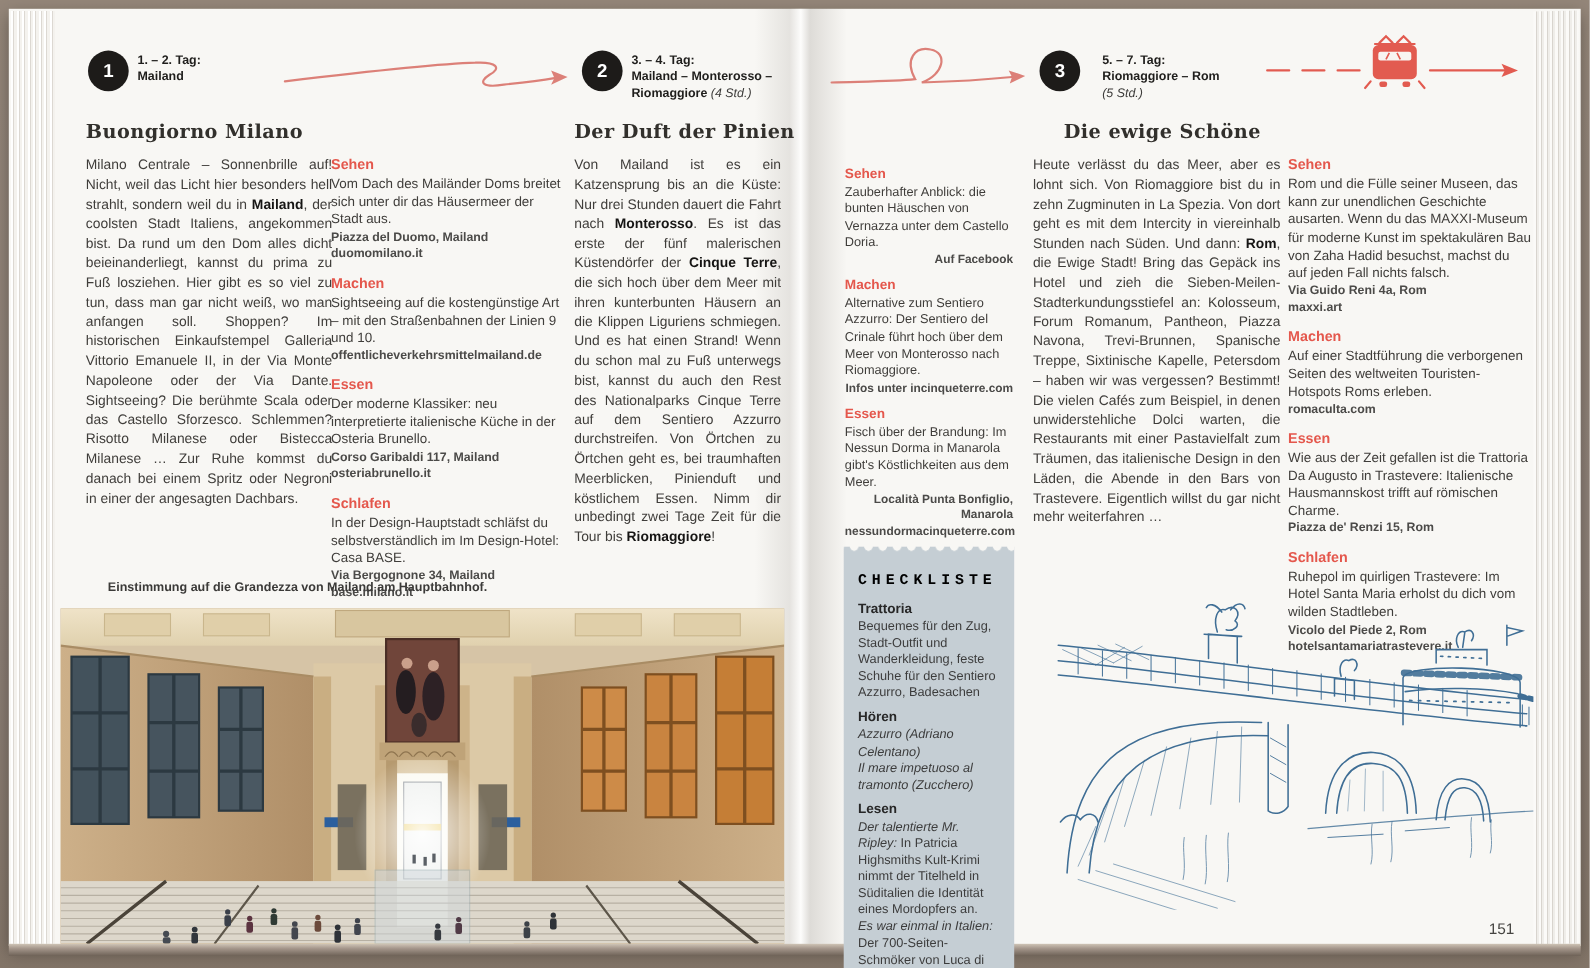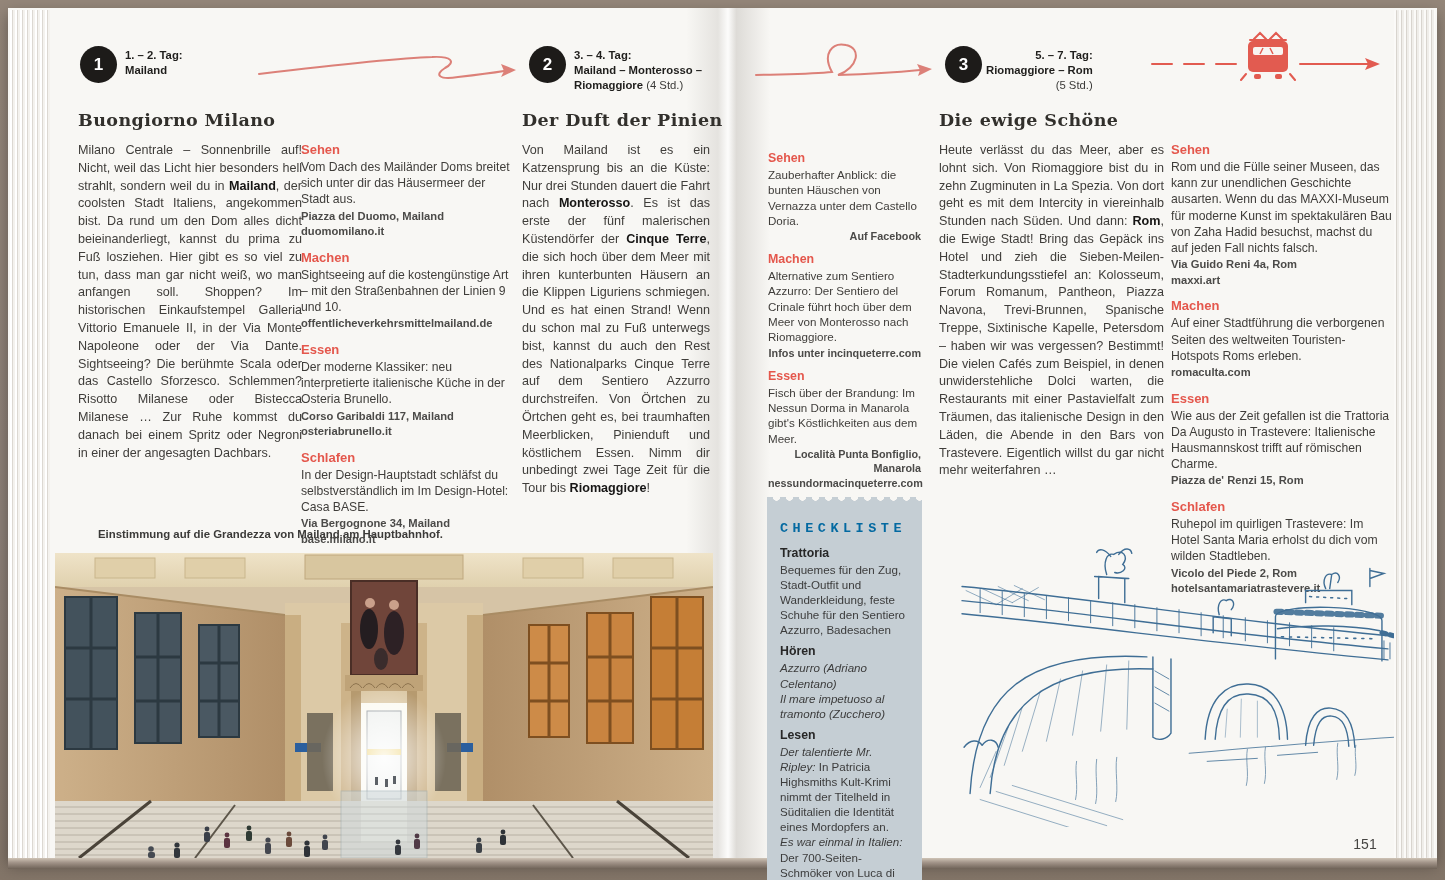--- a/index.html
+++ b/index.html
@@ -24,21 +24,21 @@
     background:repeating-linear-gradient(90deg,#fbfaf8 0 2px,#d8d4ce 2px 3px,#efede9 3px 5px);}
   .gutter{position:absolute;left:686px;top:8px;width:84px;height:852px;
     background:linear-gradient(90deg,rgba(0,0,0,0) 0%,rgba(60,50,40,.10) 38%,rgba(255,255,255,.65) 50%,rgba(60,50,40,.14) 60%,rgba(0,0,0,0) 100%);}
   .abs{position:absolute;}
 
   .day-header{display:flex;}
   .badge{width:37px;height:37px;border-radius:50%;background:#1d1b19;color:#fff;
     display:flex;align-items:center;justify-content:center;font-size:17px;font-weight:700;}
   .day-lines{font-size:11.3px;line-height:15px;color:#1f1e1c;padding-top:2px;}
   .day-lines b{font-weight:700;}
-  .day-lines .rg{font-weight:400;color:#3c3b39;}
+  .day-lines .rg{font-weight:400;color:#3c3b39;font-style:italic;}
 
   .art-title{font-family:"DejaVu Serif",serif;font-weight:700;font-size:17.5px;
     letter-spacing:.4px;color:#32302c;}
   .body-col{font-size:12.6px;line-height:17.8px;color:var(--body);text-align:justify;}
   .body-col b{color:var(--strong);}
 
   .info-col .info-label{color:var(--red);font-weight:700;font-size:13px;margin:11px 0 2px;}
   .info-col .info-label:first-child{margin-top:0;}
   .info-col .info-text{font-size:12.2px;line-height:16.2px;color:var(--body);}
   .info-col .info-meta{font-size:11.2px;line-height:14.6px;font-weight:700;color:#4b4a48;margin-top:1px;}
@@ -46,21 +46,21 @@
   .info-col.narrow .info-text{font-size:11.6px;line-height:15.3px;}
   .info-col.narrow .info-meta{font-size:10.8px;line-height:14px;text-align:right;}
 
   .caption{font-size:11.4px;font-weight:700;color:#3b3a38;}
   .pagenum{font-size:14px;color:#464542;}
 
   .checkliste{background:var(--chk);padding:24px 13px 14px 13px;}
   .checkliste::before{content:"";position:absolute;left:0;top:-5px;width:100%;height:10px;
     background-image:radial-gradient(circle,var(--page) 3.5px,transparent 4px);
     background-size:13px 10px;background-position:3px 0;background-repeat:repeat-x;}
-  .chk-title{font-family:"Liberation Mono",monospace;font-weight:700;color:#0369a1;
+  .chk-title{font-family:"Liberation Mono",monospace;font-weight:700;color:#000000;
     font-size:13.5px;letter-spacing:4.5px;margin-bottom:10px;white-space:nowrap;}
   .checkliste h5{font-size:12.3px;color:#272727;margin:7px 0 2px;}
   .checkliste p{font-size:11.6px;line-height:15.1px;color:#3c3c3c;}
   .checkliste p i{font-style:italic;}
 
   .photo-frame{overflow:hidden;background:#d6c4a6;}
   svg{display:block;}
 </style>
 </head>
 <body>
@@ -299,21 +299,21 @@
         <h5>Lesen</h5>
         <p><i>Der talentierte Mr. Ripley:</i> In Patricia Highsmiths Kult-Krimi nimmt der Titelheld in Süditalien die Identität eines Mordopfers an.</p>
         <p><i>Es war einmal in Italien:</i> Der 700-Seiten-Schmöker von Luca di Fulvio ist die perfekte Urlaubslektüre.</p>
       </div>
   </div>
 
   <div class="abs day-header" style="left:945px;top:46px;">
     <div class="badge">
         <span>3</span>
       </div>
-    <div class="day-lines" style="margin-left:4px;text-align:right;">
+    <div class="day-lines" style="margin-left:20px;">
         <div><b>5. – 7. Tag:</b></div>
         <div><b>Riomaggiore – Rom</b></div>
         <div><span class="rg">(5 Std.)</span></div>
       </div>
   </div>
 
   <svg class="abs" style="left:1148px;top:28px;" width="240" height="60" viewBox="0 0 240 60">
     <g stroke="#e25b50" fill="none" stroke-width="2" stroke-linecap="round">
       <path d="M4,36 L90,36" stroke-dasharray="20 12"></path>
       <path d="M106,11 L112,5 L118,11 M122,11 L128,5 L134,11 M102,12 L138,12"></path>
@@ -323,21 +323,21 @@
     <g fill="#e25b50">
       <rect x="100" y="13" width="40" height="31" rx="5"></rect>
       <rect x="106" y="46" width="7" height="5" rx="2"></rect>
       <rect x="127" y="46" width="7" height="5" rx="2"></rect>
     </g>
     <rect x="105" y="19" width="30" height="8" rx="2" fill="#f8f4f1"></rect>
     <path d="M112,26 L115,20 M125,26 L122,20" stroke="#e25b50" stroke-width="1.5" fill="none"></path>
     <polygon points="232,36 217,30 220,36 217,42" fill="#e25b50"></polygon>
   </svg>
 
-  <h2 class="abs art-title" style="left:939px;top:110px;">Die ewige Schöne</h2>
+  <h2 class="abs art-title" style="left:967px;top:110px;">Die ewige Schöne</h2>
 
   <div class="abs body-col" style="left:939px;top:142px;width:225px;"><span>Heute verlässt du das Meer, aber es lohnt sich. Von Riomaggiore bist du in zehn Zugminuten in La Spezia. Von dort geht es mit dem Intercity in viereinhalb Stunden nach Süden. Und dann: </span><b>Rom</b><span>, die Ewige Stadt! Bring das Gepäck ins Hotel und zieh die Sieben-Meilen-Stadterkundungsstiefel an: Kolosseum, Forum Romanum, Pantheon, Piazza Navona, Trevi-Brunnen, Spanische Treppe, Sixtinische Kapelle, Petersdom – haben wir was vergessen? Bestimmt! Die vielen Cafés zum Beispiel, in denen unwiderstehliche Dolci warten, die Restaurants mit einer Pastavielfalt zum Träumen, das italienische Design in den Läden, die Abende in den Bars von Trastevere. Eigentlich willst du gar nicht mehr weiterfahren …</span></div>
 
   <div class="abs info-col" style="left:1171px;top:142px;width:221px;">
       <h4 class="info-label">Sehen</h4>
       <p class="info-text">Rom und die Fülle seiner Museen, das kann zur unendlichen Geschichte ausarten. Wenn du das MAXXI-Museum für moderne Kunst im spektakulären Bau von Zaha Hadid besuchst, machst du auf jeden Fall nichts falsch.</p>
       <div class="info-meta">Via Guido Reni 4a, Rom</div>
       <div class="info-meta">maxxi.art</div>
       <h4 class="info-label">Machen</h4>
       <p class="info-text">Auf einer Stadtführung die verborgenen Seiten des weltweiten Touristen-Hotspots Roms erleben.</p>

